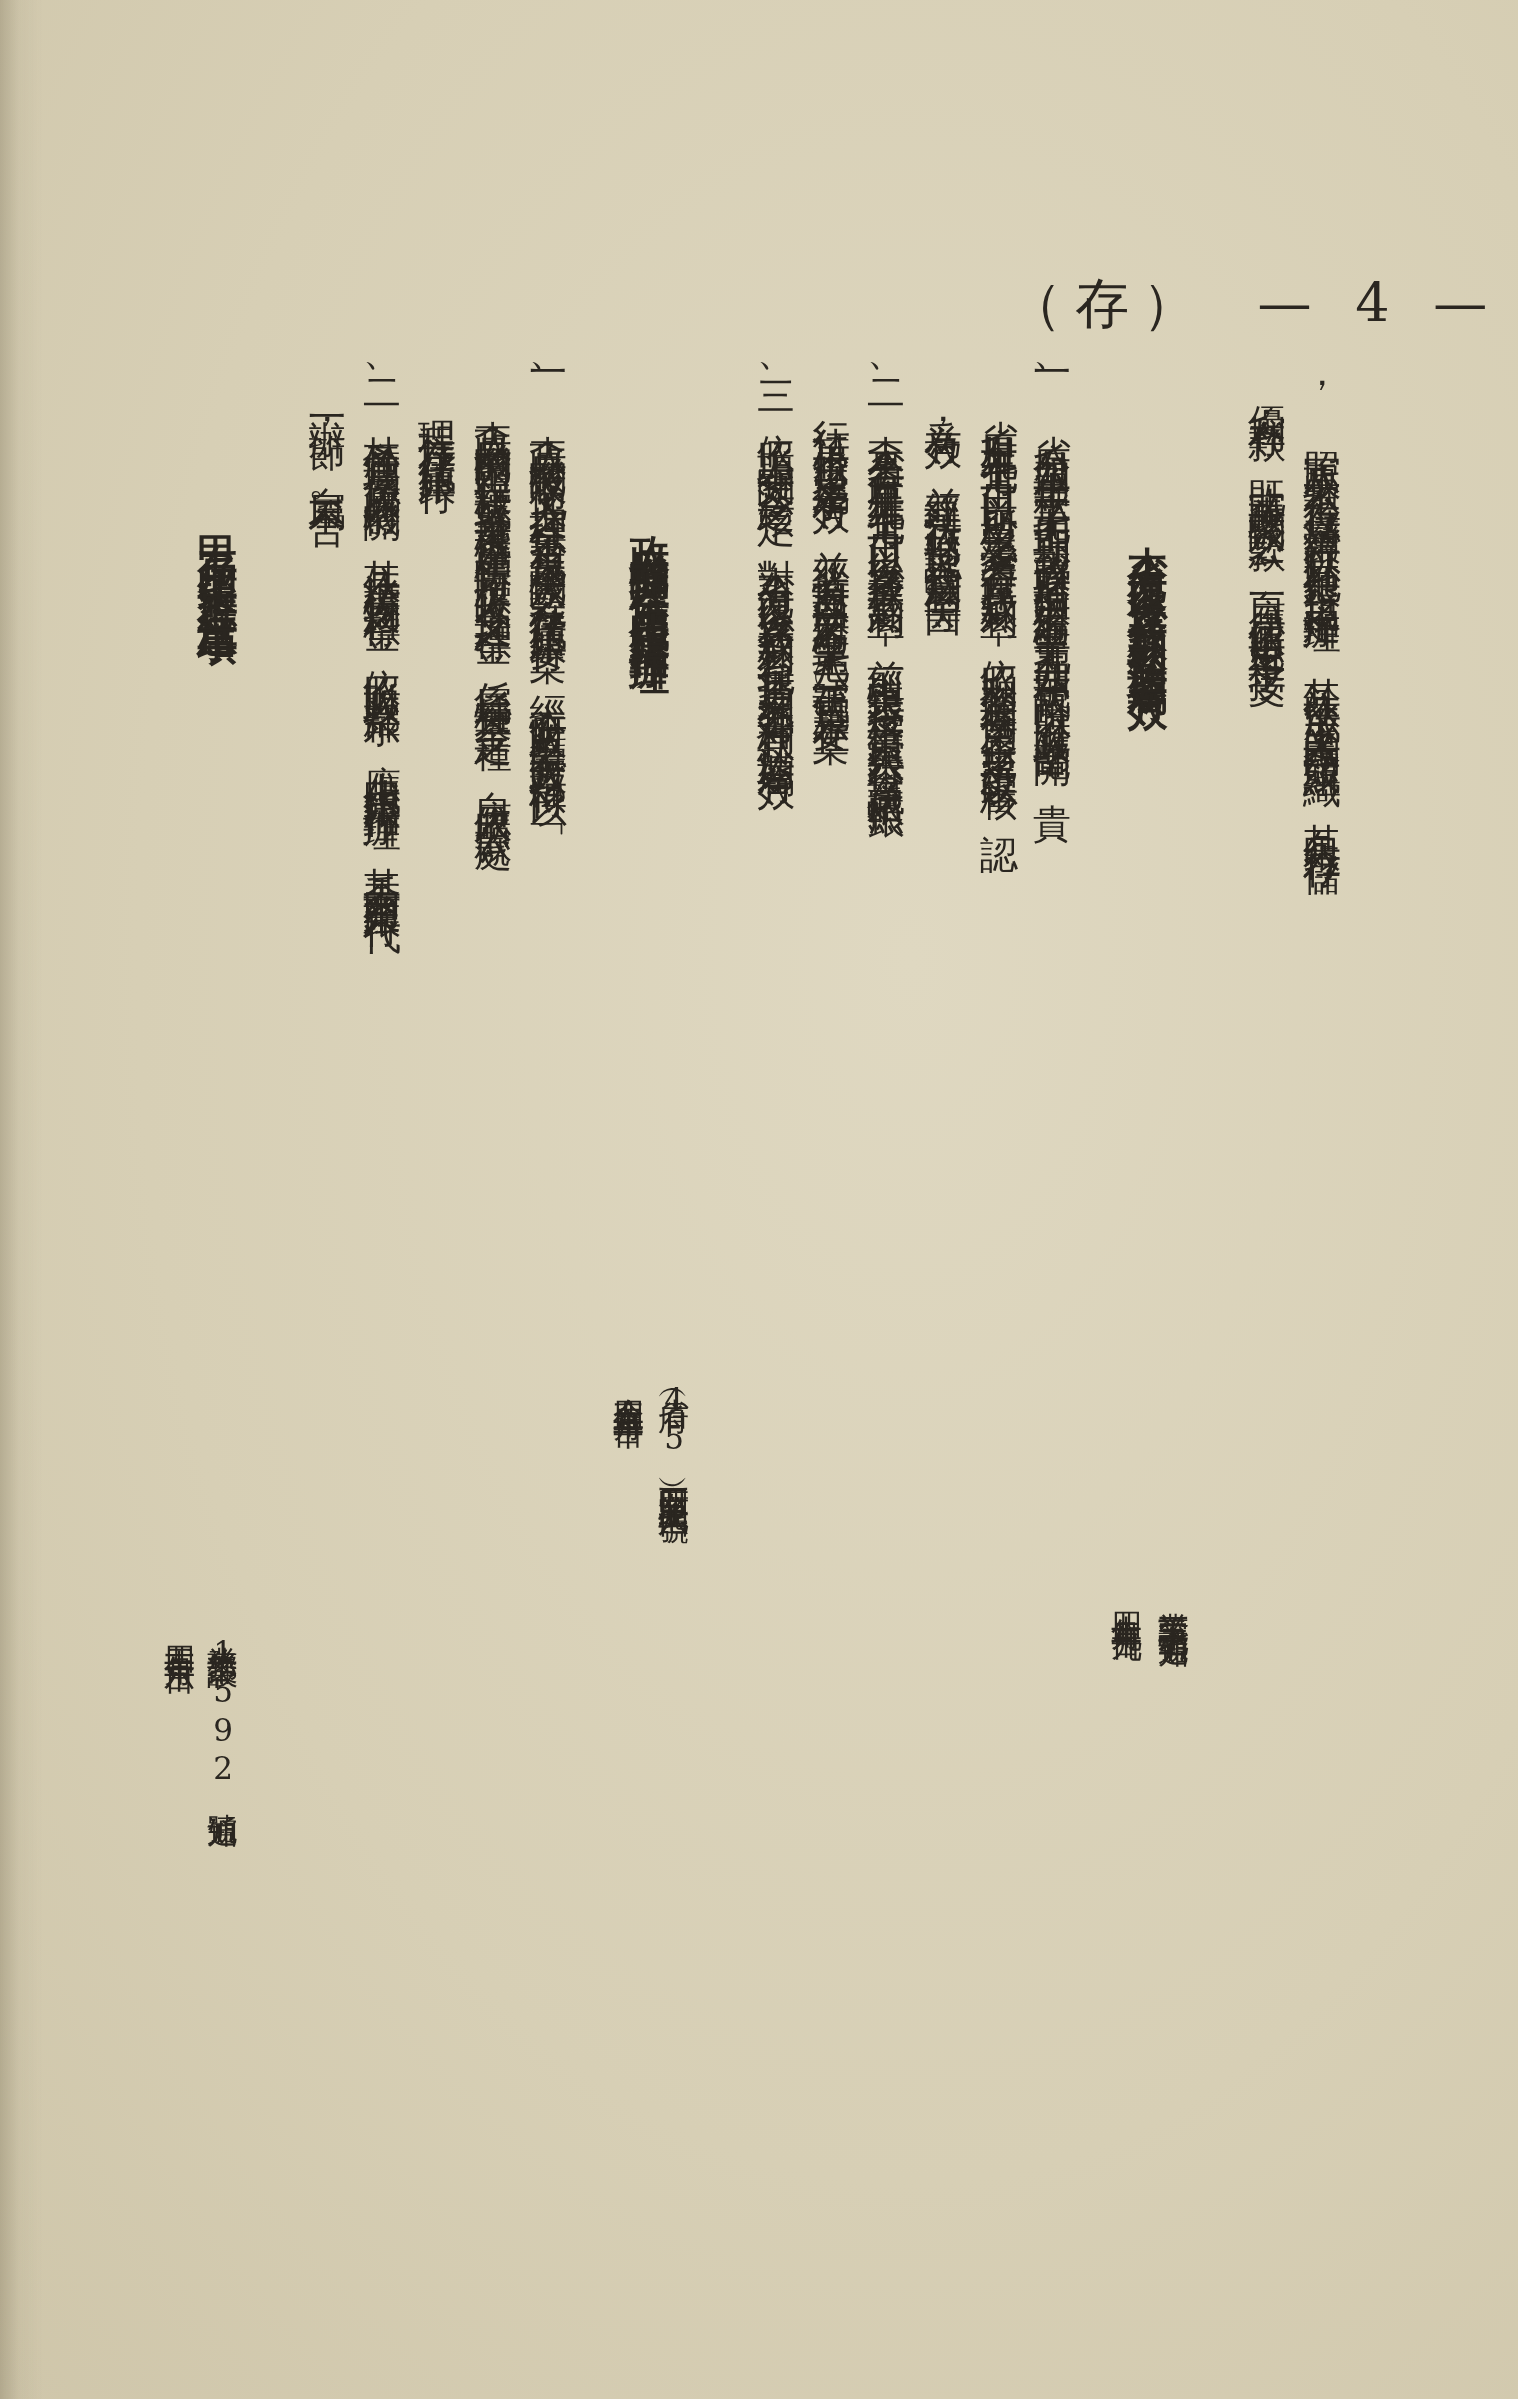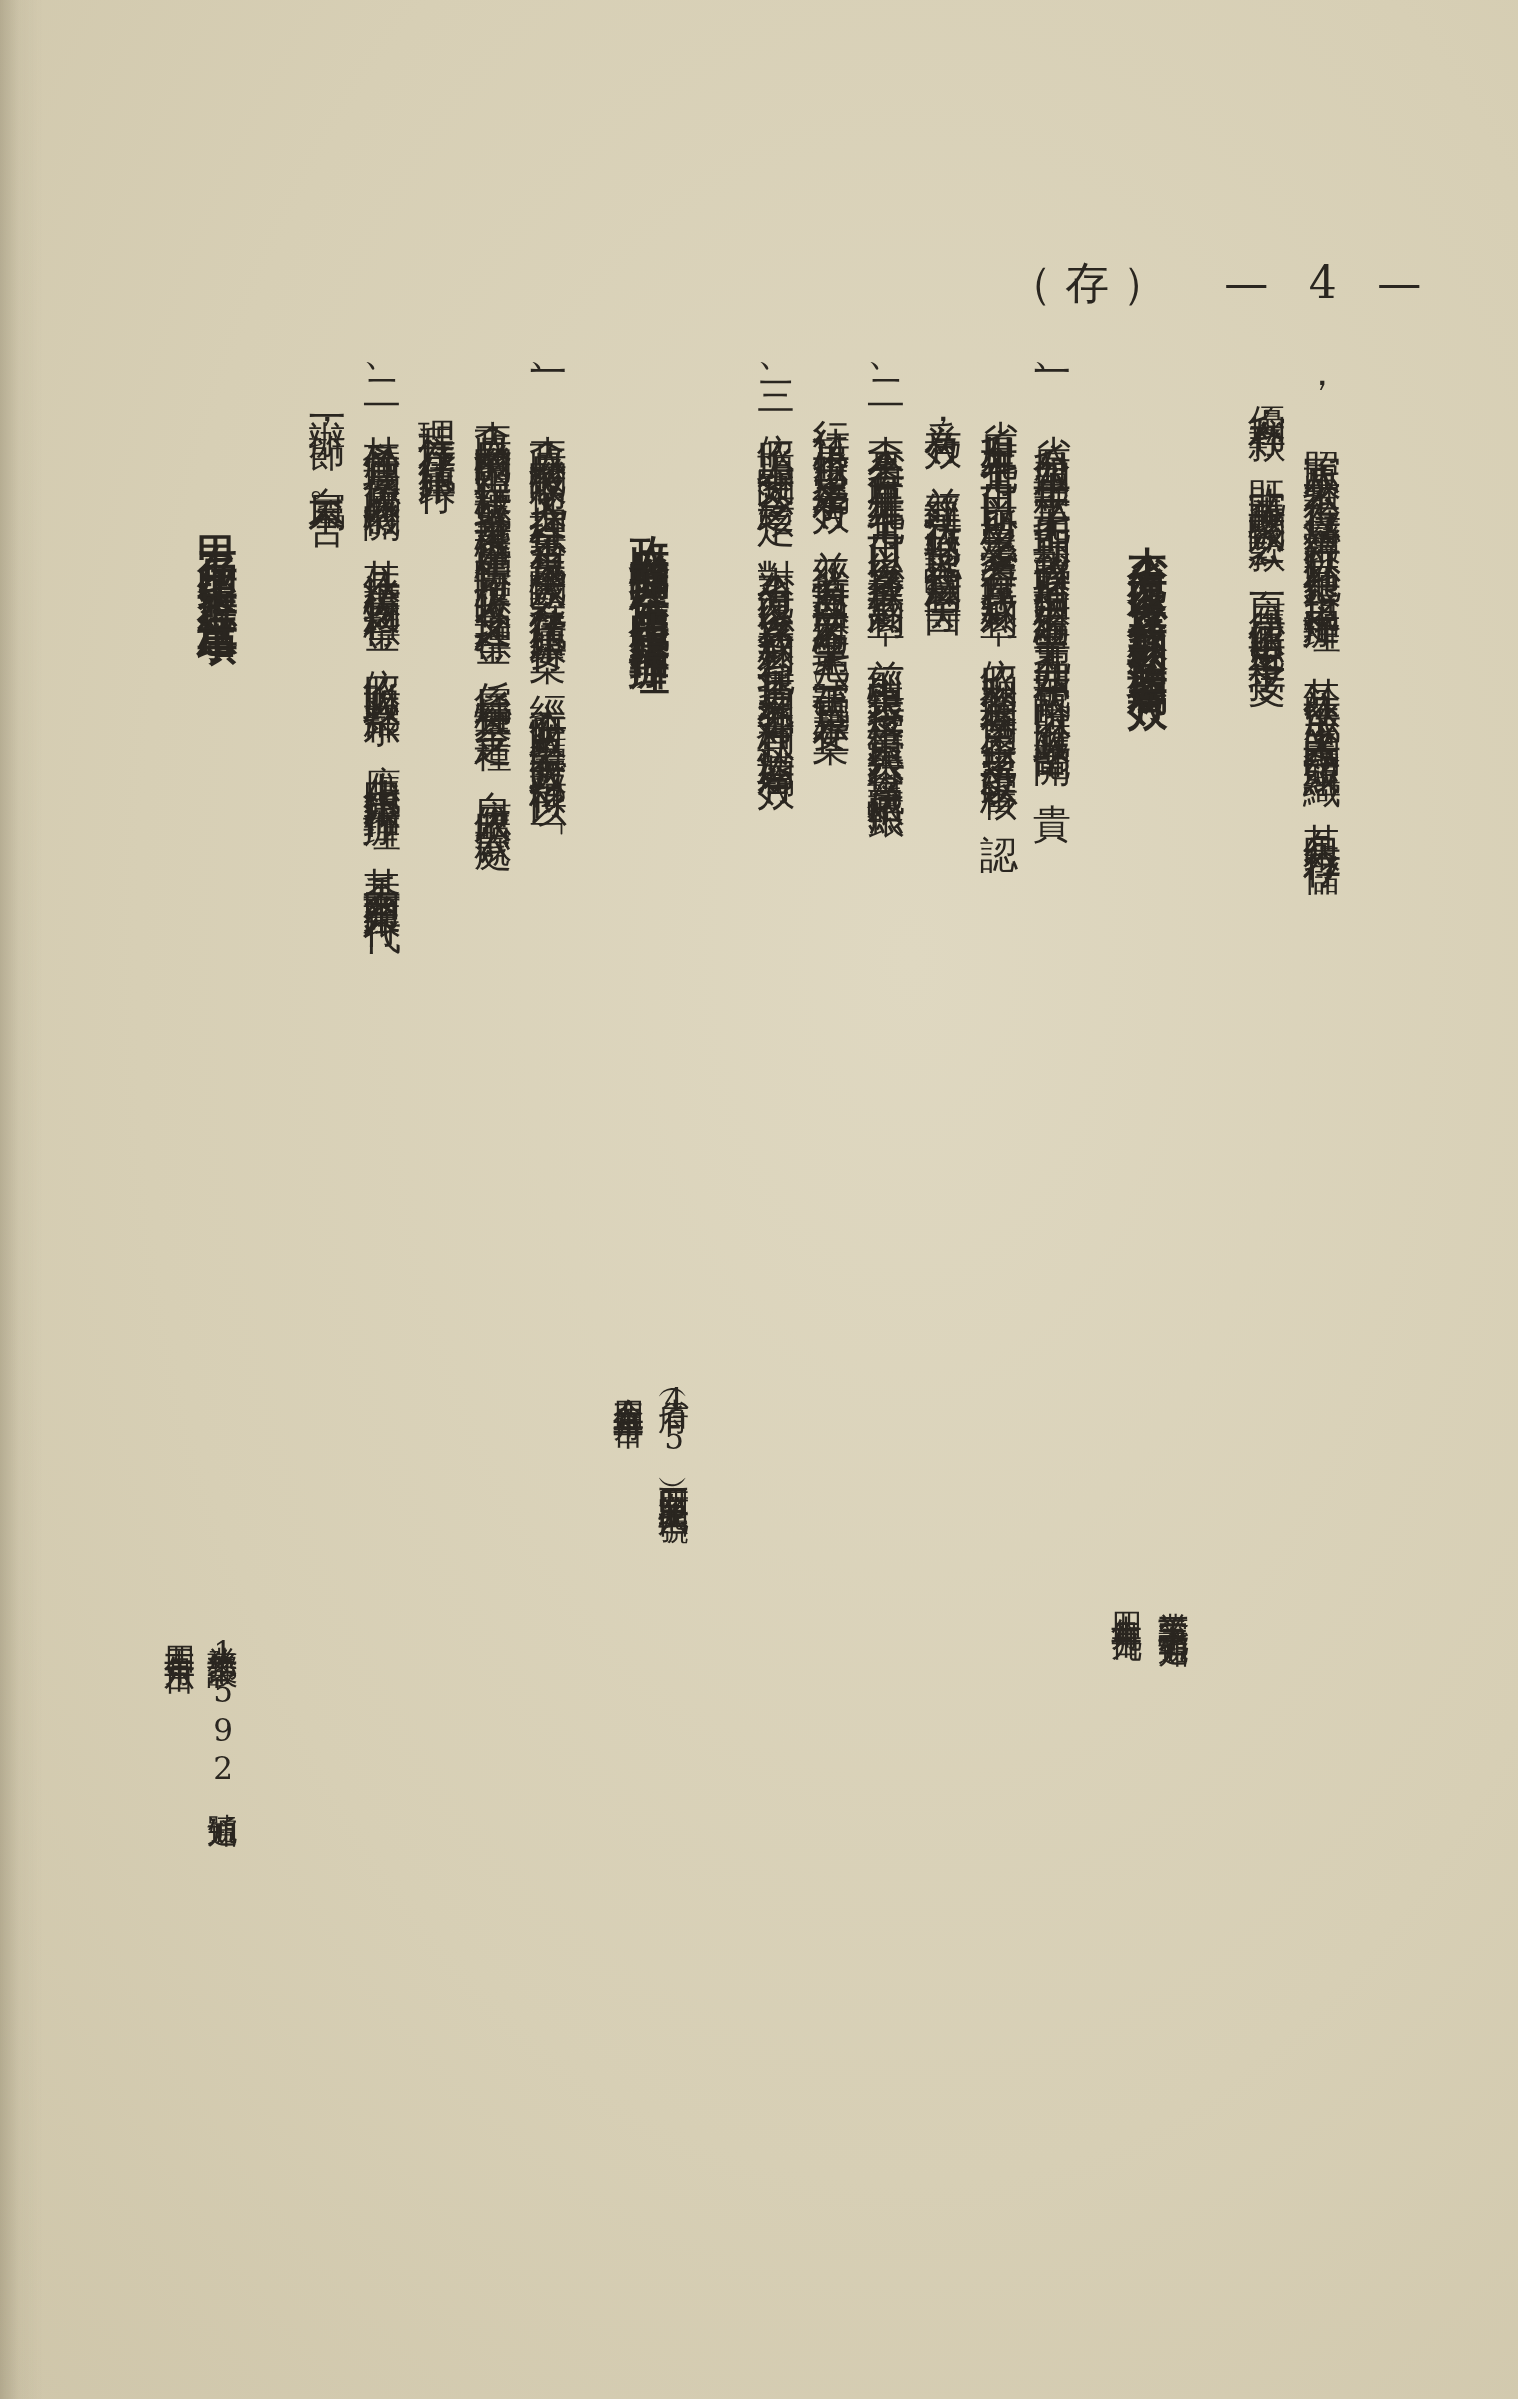--- a/index.html
+++ b/index.html
@@ -22,22 +22,22 @@
     white-space: nowrap;
   }
   .title {
     font-family: "DejaVu Sans", "Liberation Sans", sans-serif;
     font-weight: bold;
     font-size: 40px;
     letter-spacing: 8.6px;
   }
   .ref { font-size: 31px; letter-spacing: 2.5px; }
   .pagehdr {
-    position: absolute; left: 1008px; top: 254px;
-    font-size: 44px; letter-spacing: 13.3px; white-space: nowrap;
+    position: absolute; left: 1008px; top: 268px;
+    font-size: 54px; letter-spacing: 13.3px; white-space: nowrap;
   }
   .pagehdr span { margin-right: 17px; }
 </style>
 </head>
 <body>
 
 <div class="pagehdr">
   <span>（存）</span>
   <span>— 4 —</span>
 </div>

